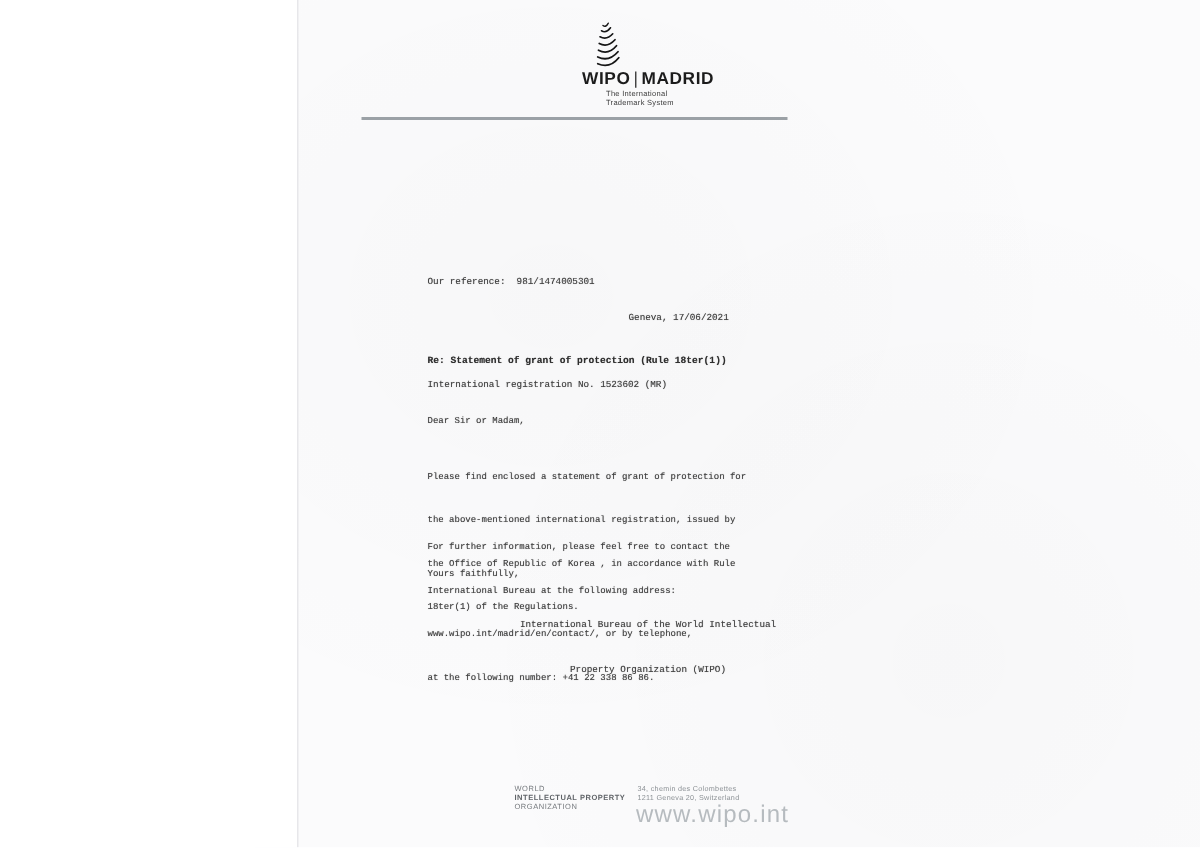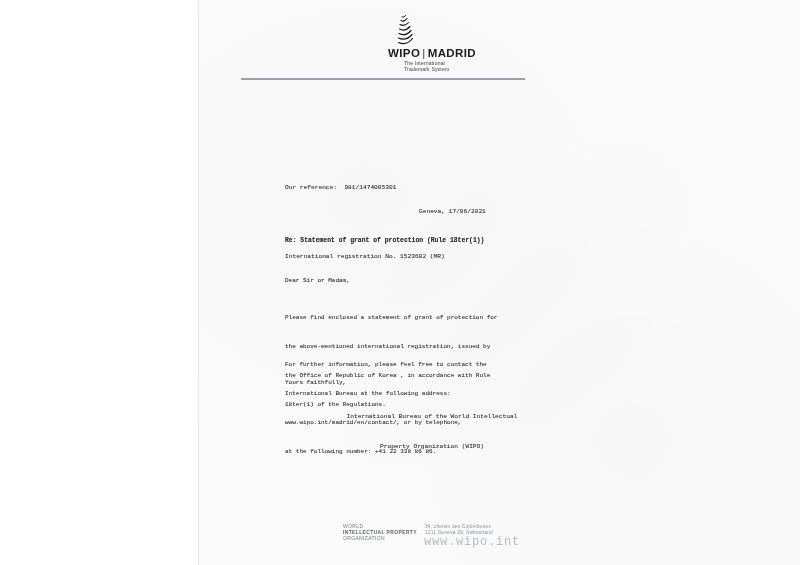--- a/index.html
+++ b/index.html
@@ -35,22 +35,22 @@
   .para2{left:285px;top:341px;line-height:9.6px;}
   .closing{left:285px;top:379px;}
   .signature{left:287px;top:393px;width:290px;text-align:center;line-height:9.7px;font-size:6.2px;}
 
   
   .footer-org{position:absolute;left:343px;top:524px;font-family:"Liberation Sans",sans-serif;
               font-size:5px;line-height:5.9px;color:#75797d;letter-spacing:.35px;}
   .footer-org .bold{font-weight:700;color:#606468;}
   .footer-addr{position:absolute;left:425px;top:524px;font-family:"Liberation Sans",sans-serif;
                font-size:4.8px;line-height:5.8px;color:#8d9296;letter-spacing:.2px;}
-  .website{position:absolute;left:424px;top:535px;font-family:Liberation Mono, monospace;
-           font-size:12px;color:#b6bbbf;letter-spacing:.8px;}
+  .website{position:absolute;left:424px;top:535px;font-family:Liberation Sans, sans-serif;
+           font-size:16px;color:#b6bbbf;letter-spacing:.8px;}
 </style>
 </head>
 <body>
 
 <div class="canvas">
   <div class="page"></div>
 
   <svg class="logo-swirl" width="17" height="32" viewBox="0 0 34 64" fill="none">
     <path d="M3,59 Q19,66 31,51" stroke="#161616" stroke-width="2.4" stroke-linecap="round"></path>
     <path d="M3,50 Q18,57 30,43" stroke="#161616" stroke-width="2.4" stroke-linecap="round"></path>

